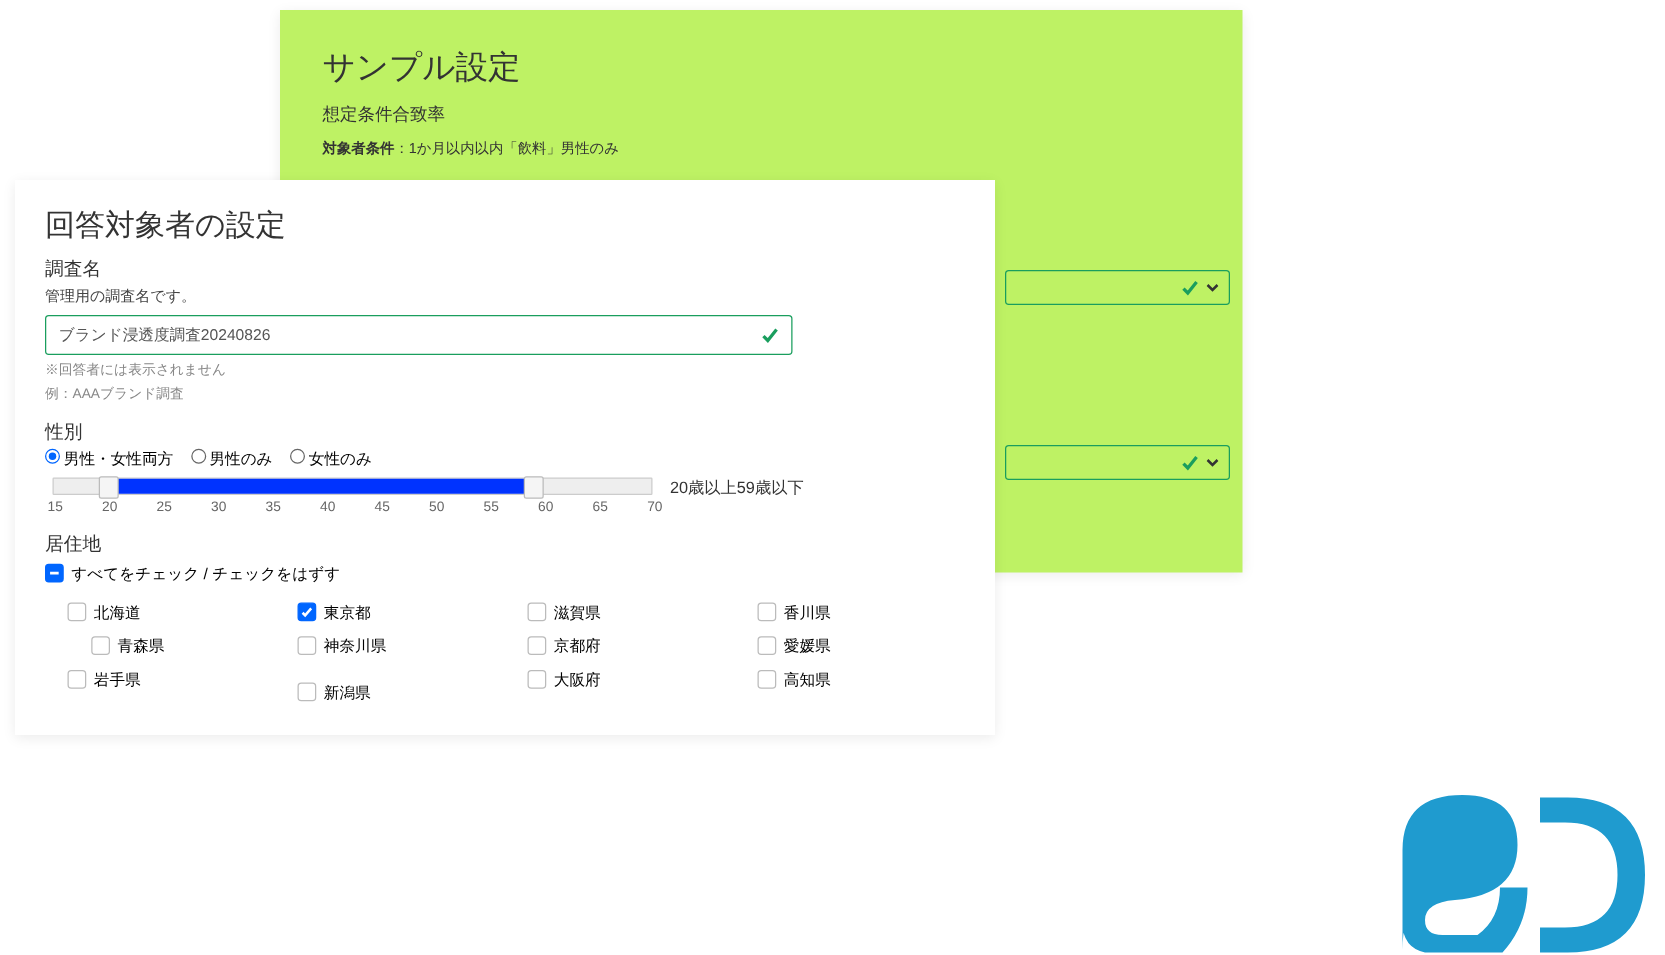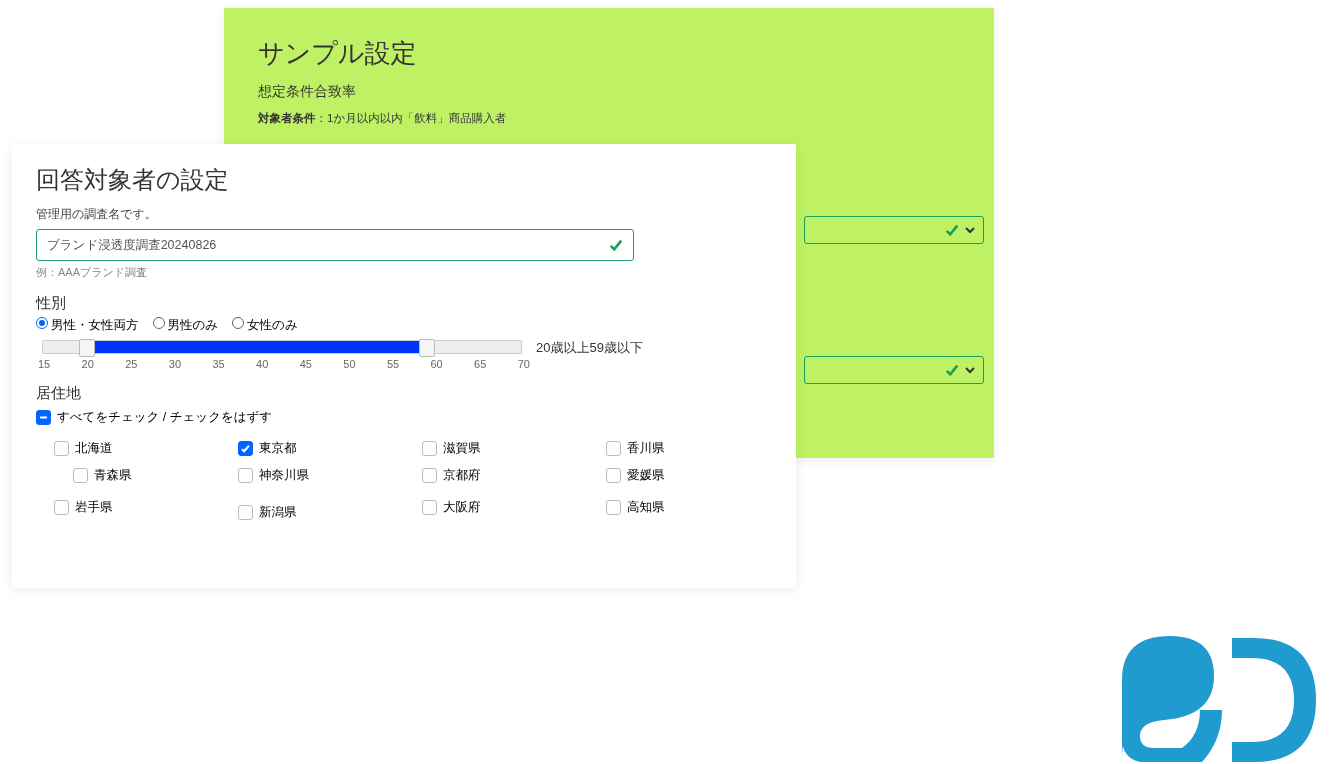--- a/index.html
+++ b/index.html
@@ -93,21 +93,21 @@
     .slider-fill {
       position: absolute; top: 0; bottom: 0;
       background: #0033ff;
     }
     .slider-handle {
       position: absolute; top: -2px; width: 16px; height: 18px;
       background: #f5f5f5; border: 1px solid #bbb; border-radius: 2px;
     }
     .slider-val { position: absolute; left: 500px; top: -1px; font-size: 13px; color: #333; }
     .ticks { display: flex; width: 492px; justify-content: space-between; font-size: 11px; color: #666; margin-top: 4px; margin-left: 2px; }
-    .cb-row { display: flex; align-items: center; gap: 6px; font-size: 12.5px; margin-top: 6px; }
+    .cb-row { display: flex; align-items: flex-start; gap: 6px; font-size: 12.5px; margin-top: 6px; }
     .cb {
       width: 15px; height: 15px; border: 1.5px solid #bbb; border-radius: 3px;
       display: inline-flex; align-items: center; justify-content: center;
       cursor: pointer;
     }
     .cb.checked { background: #0066ff; border-color: #0066ff; }
     .cb.indet { background: #0066ff; border-color: #0066ff; }
     .cb.checked svg, .cb.indet svg { stroke: #fff; stroke-width: 3; fill: none; }
     .grid {
       display: grid;
@@ -125,21 +125,21 @@
       height: 160px;
     }
   </style>
 </head>
 <body>
 
 <div class="card-back">
   <h1>サンプル設定</h1>
   <div class="sub-label">想定条件合致率</div>
   <div class="small-line">
-    <b>対象者条件</b><span>：1か月以内以内「飲料」商品購入者</span>
+    <b>対象者条件</b><span>：1か月以内以内「飲料」男性のみ</span>
   </div>
   <div class="dropdown-green one">
     <svg class="check-green" viewBox="0 0 16 16">
         <polyline points="2,9 6,13 14,3"></polyline>
       </svg>
     <svg class="chev-down" viewBox="0 0 10 10">
         <polyline points="1,3 5,7 9,3"></polyline>
       </svg>
   </div>
   <div class="dropdown-green two">
@@ -148,27 +148,29 @@
       </svg>
     <svg class="chev-down" viewBox="0 0 10 10">
         <polyline points="1,3 5,7 9,3"></polyline>
       </svg>
   </div>
 </div>
 
 <div class="card-front">
   <h2>回答対象者の設定</h2>
 
+  <div class="section-label">調査名</div>
   <div class="help-text">管理用の調査名です。</div>
   <div class="input-valid">
     <span>ブランド浸透度調査20240826</span>
     <svg class="check-green" viewBox="0 0 16 16">
         <polyline points="2,9 6,13 14,3"></polyline>
       </svg>
   </div>
+  <div class="note">※回答者には表示されません</div>
   <div class="note">例：AAAブランド調査</div>
 
   <div class="section-label" style="margin-top:14px">性別</div>
   <div class="radio-row" id="gender-row">
       <label class="radio">
         <span class="radio-circle checked"></span>
         <span>男性・女性両方</span>
       </label>
       <label class="radio">
         <span class="radio-circle"></span>

